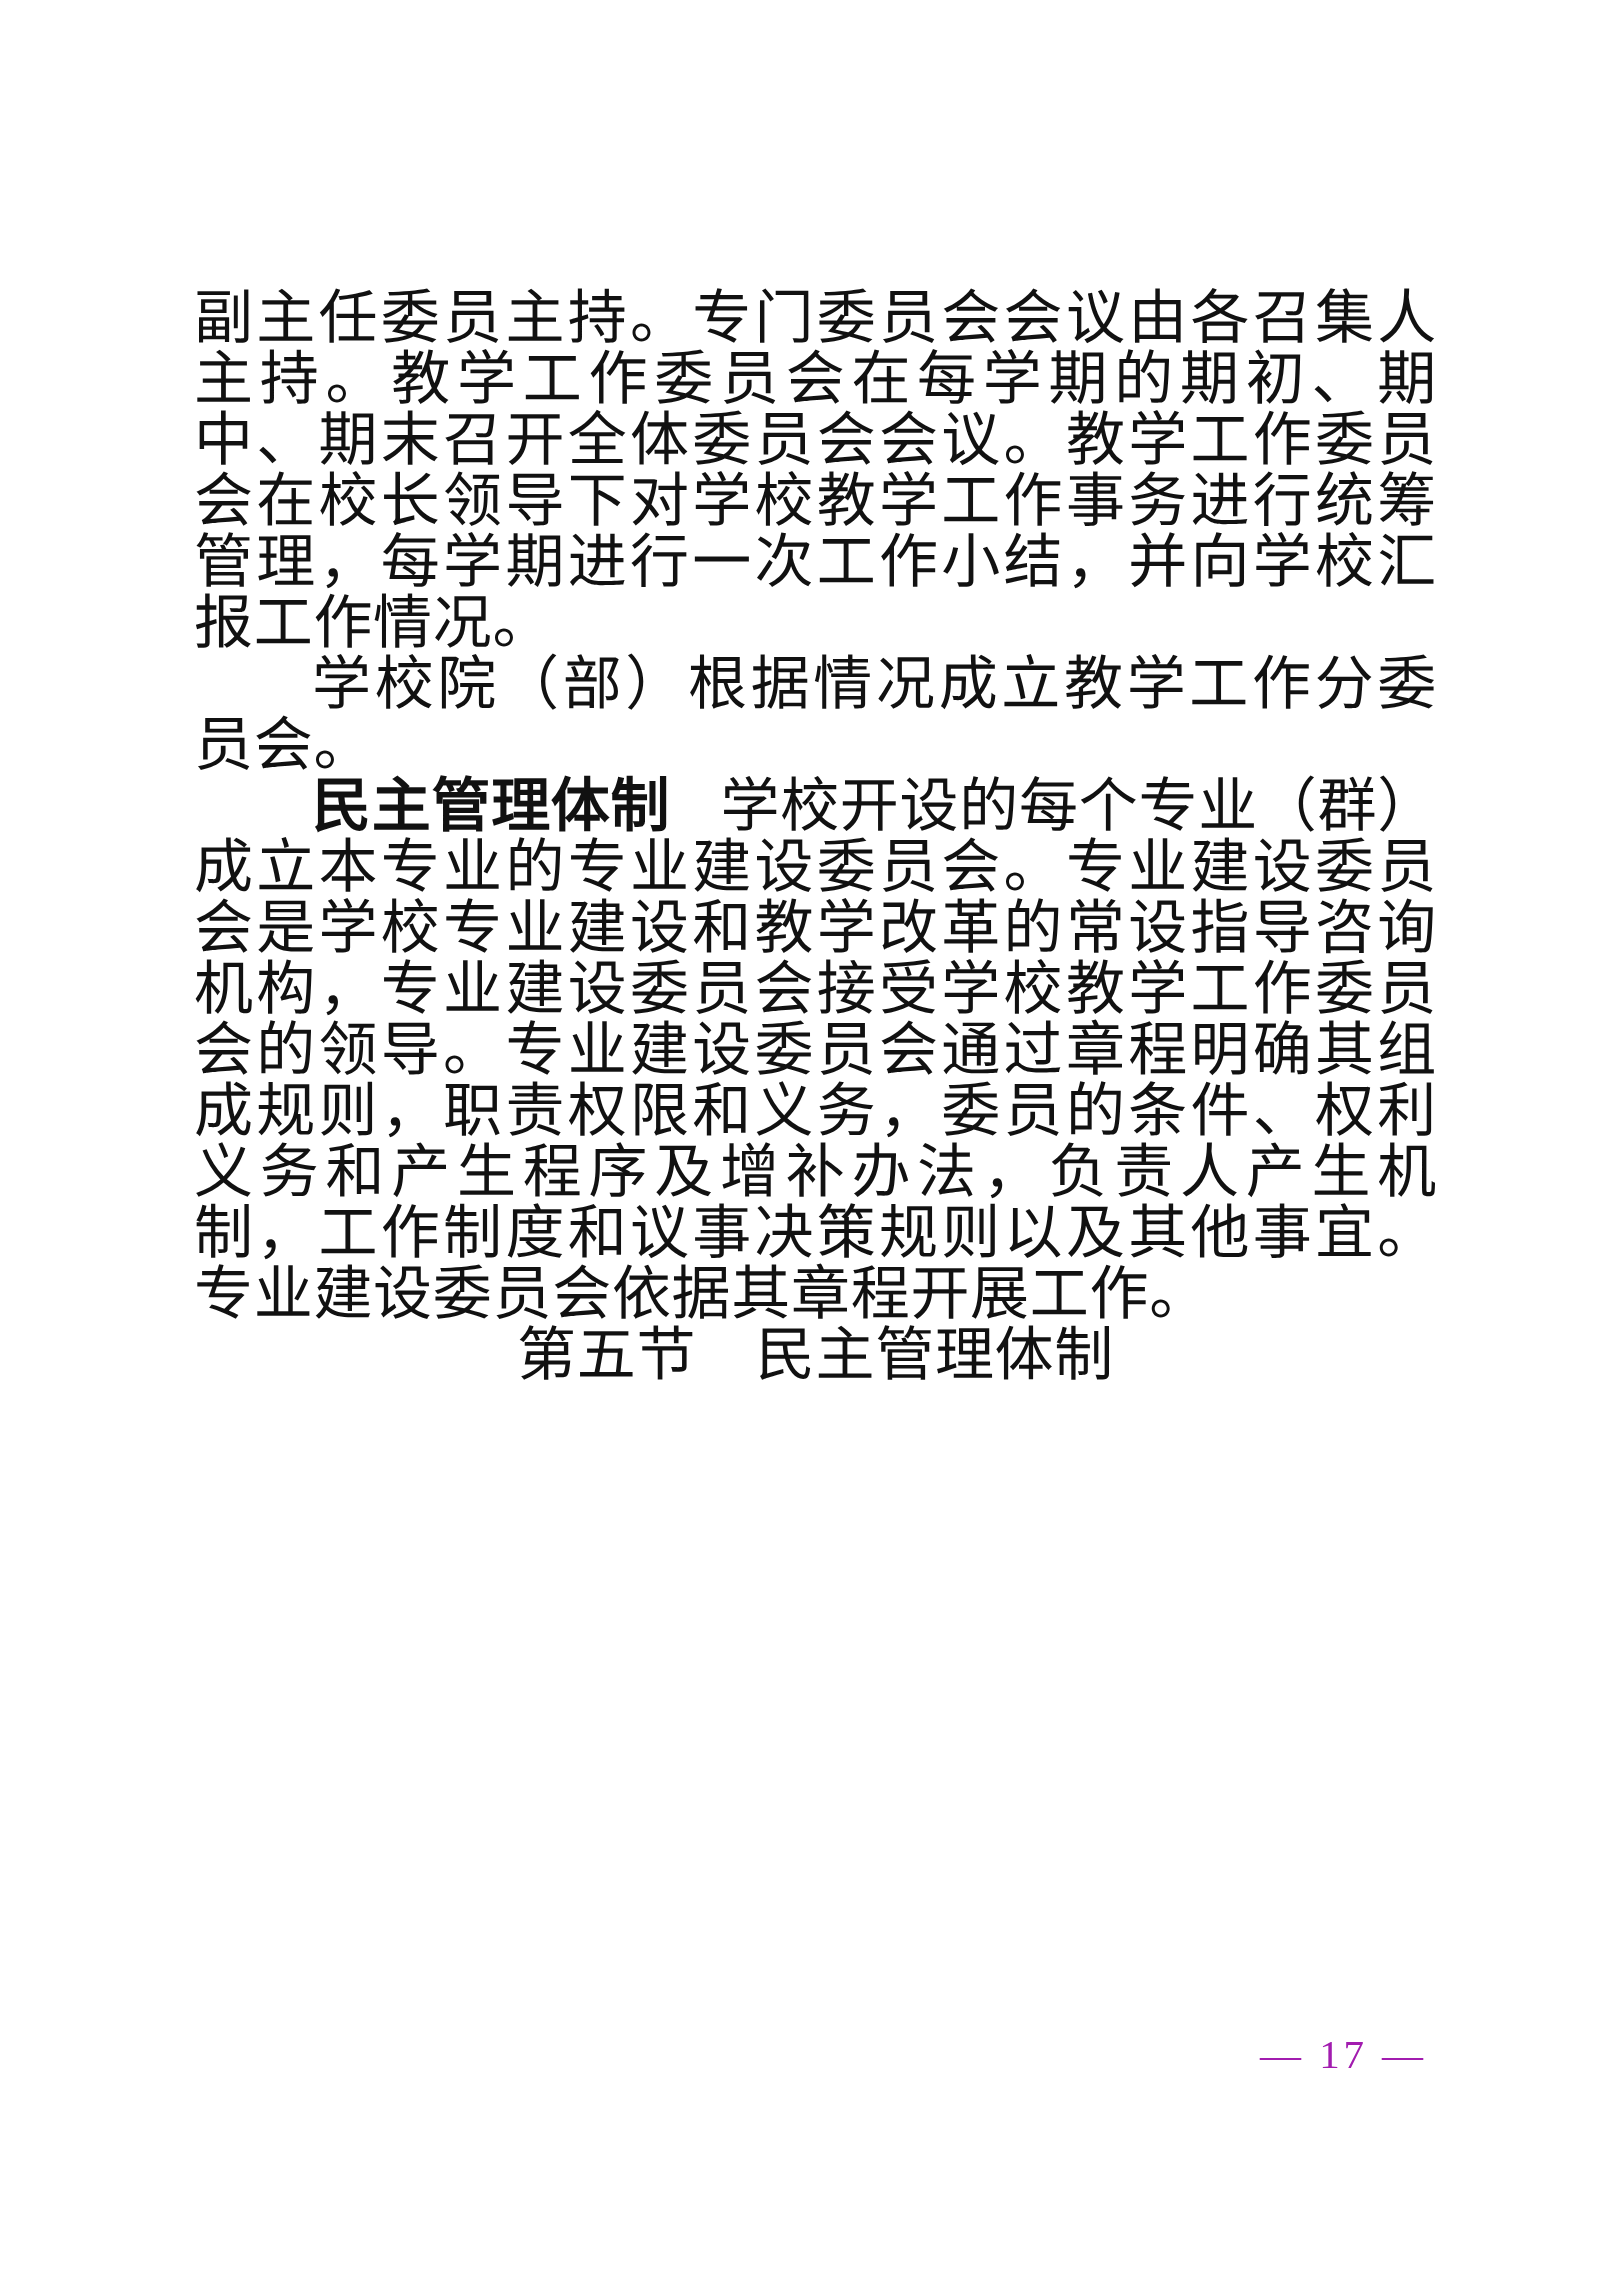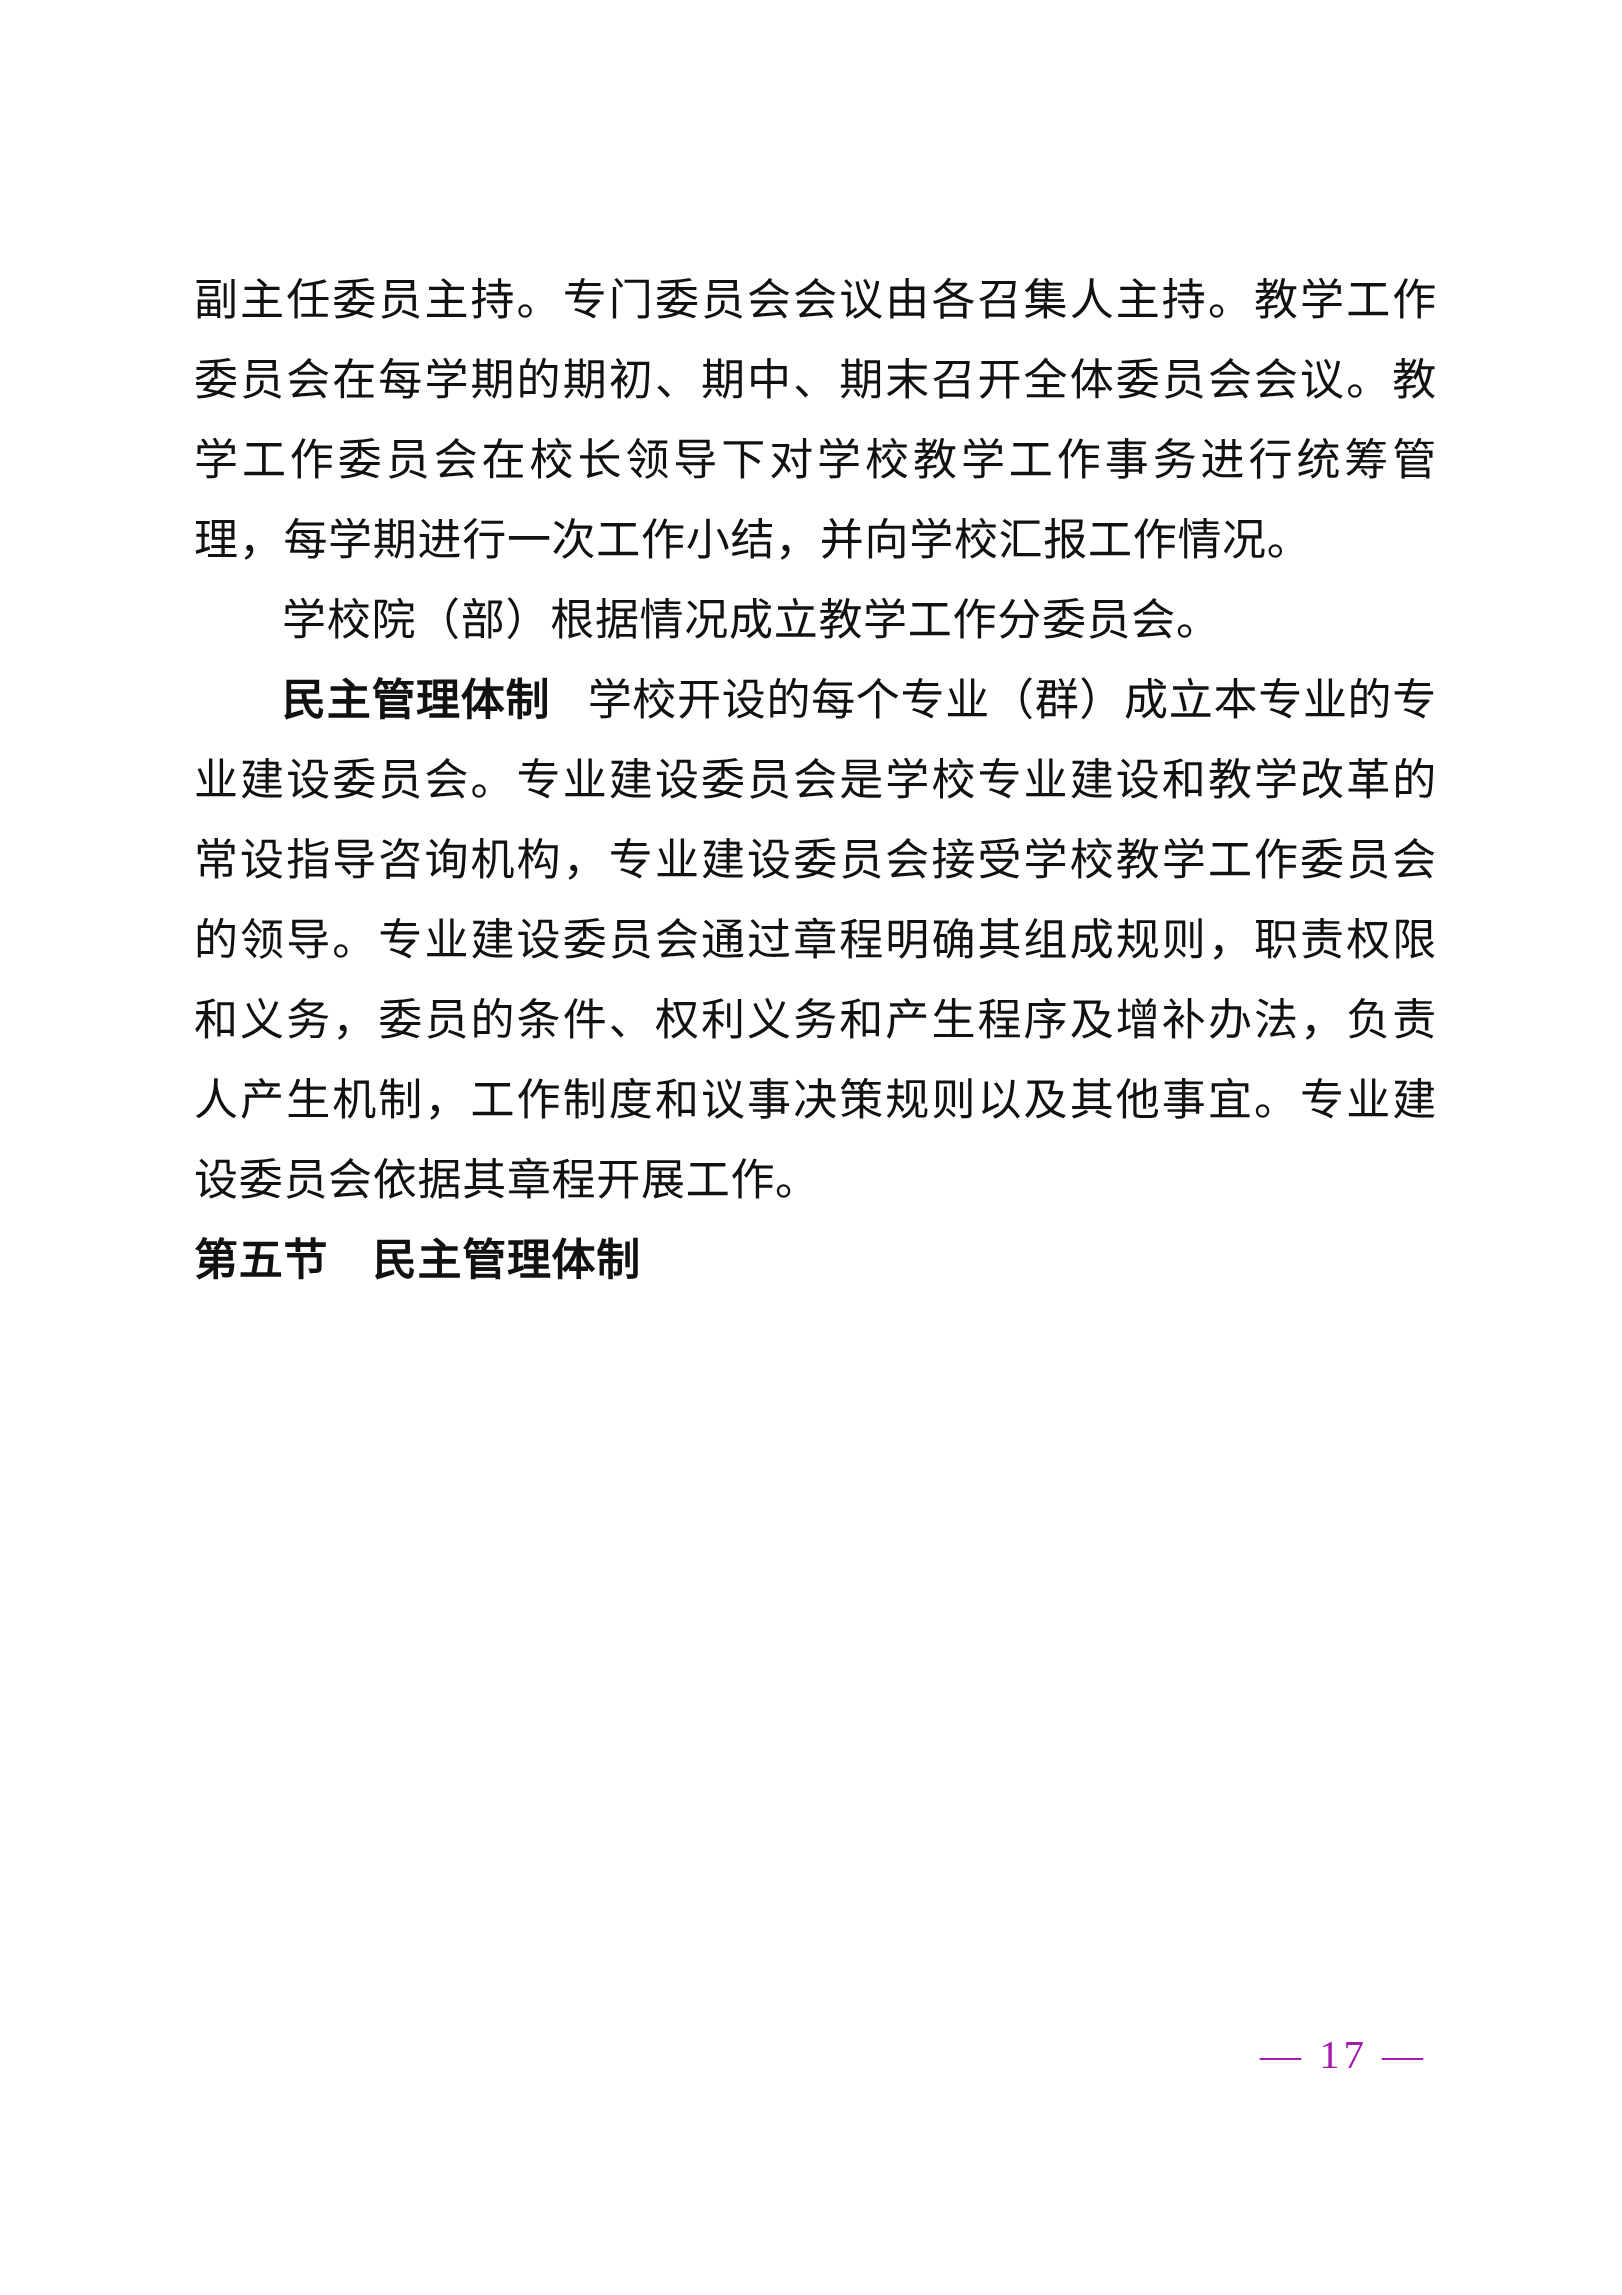--- a/index.html
+++ b/index.html
@@ -12,24 +12,24 @@
     width: 1623px;
     height: 2295px;
     background: #ffffff;
     overflow: hidden;
     font-family: "Liberation Serif", "DejaVu Serif", serif;
     color: #111111;
   }
   .doc-body {
     position: absolute;
     left: 194px;
-    top: 261px;
+    top: 288px;
     width: 1243px;
-    font-size: 44px;
-    line-height: 80px;
+    font-size: 59px;
+    line-height: 61px;
     text-align: justify;
     text-justify: inter-ideograph;
     letter-spacing: 0.7px;
   }
   .para {
     margin: 0;
     padding: 0;
   }
   .para.indented,
   .para.article {
@@ -38,21 +38,22 @@
   .para.continuation {
     text-indent: 0;
   }
   .article-label {
     font-weight: bold;
     margin-right: 0.85em;
   }
   .heading {
     margin: 0;
     padding: 0;
-    font-weight: bold;
+    text-align: center;
+    font-weight: normal;
     text-indent: 0;
   }
   .page-number {
     position: absolute;
     top: 2022px;
     right: 196px;
     font-size: 41px;
     line-height: 65px;
     letter-spacing: 3.9px;
     color: #a21caf;

